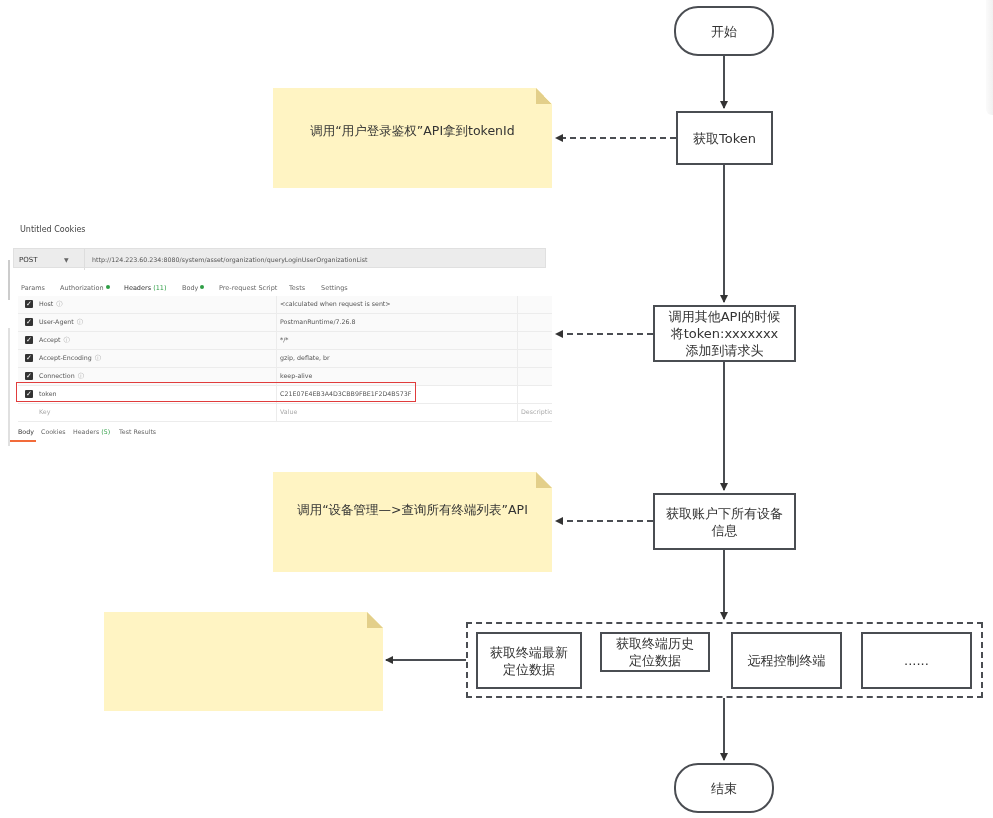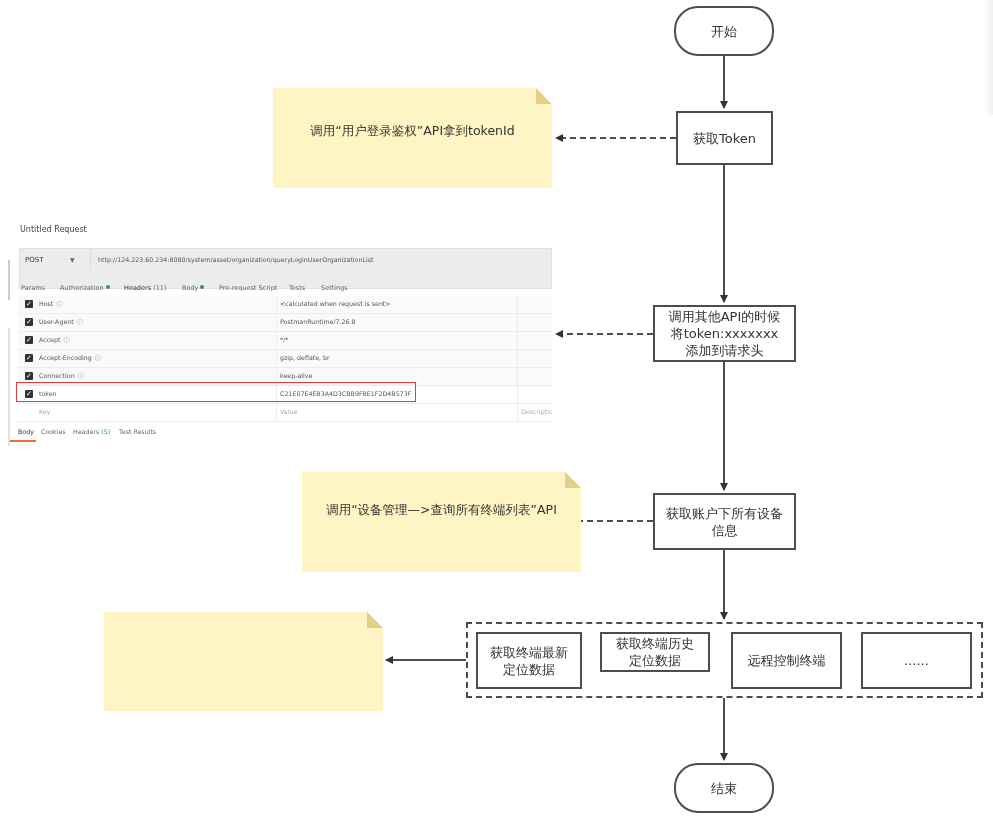--- a/index.html
+++ b/index.html
@@ -15,21 +15,21 @@
           font-size:12.5px; line-height:16px; color:#333;
           clip-path: polygon(0 0, calc(100% - 16px) 0, 100% 16px, 100% 100%, 0 100%); }
   .note .fold { position:absolute; right:0; top:0; width:16px; height:16px;
           background:linear-gradient(to bottom left, transparent 50%, #e3cf8a 50%); }
   .dashgroup { position:absolute; box-sizing:border-box; border:2px dashed #4a4d52; }
   svg.lines { position:absolute; left:0; top:0; }
   
   .pm { position:absolute; left:8px; top:218px; width:544px; height:228px; background:#fff;
         font-family:"DejaVu Sans", sans-serif; color:#505050; overflow:hidden; }
   .pm .title { position:absolute; left:12px; top:7px; font-size:8px; color:#444; }
-  .pm .urlbar { position:absolute; left:11px; top:30px; width:533px; height:41px;
+  .pm .urlbar { position:absolute; left:5px; top:30px; width:533px; height:20px;
         background:#ececec; border:1px solid #e0e0e0; box-sizing:border-box; }
   .pm .method { position:absolute; left:5px; top:7px; font-size:7px; color:#333; }
   .pm .caret { position:absolute; left:50px; top:7px; font-size:6px; color:#666; }
   .pm .methsep { position:absolute; left:70px; top:0; width:1px; height:21px; background:#ddd; }
   .pm .url { position:absolute; left:78px; top:7px; font-size:6.3px; color:#555; white-space:nowrap; }
   .pm .tabs { position:absolute; left:13px; top:66px; font-size:6.5px; white-space:nowrap; }
   .pm .tab { position:absolute; top:0; color:#666; }
   .pm .tab.active { color:#333; }
   .pm .tab .grn { color:#2e9e45; }
   .pm .dot { display:inline-block; width:4px; height:4px; border-radius:50%; background:#2e9e45; margin-left:2px; vertical-align:1px; }
@@ -126,33 +126,33 @@
   <span>结束</span>
 </div>
 
 <div class="note" style="left:273px;top:88px;width:279px;height:100px;">
   <div class="fold"></div>
   <div style="margin-top:-15px;">
     <div>调用“用户登录鉴权”API拿到tokenId</div>
   </div>
 </div>
 
-<div class="note" style="left:273px;top:472px;width:279px;height:100px;margin-left:29px;">
+<div class="note" style="left:273px;top:472px;width:279px;height:100px;">
   <div class="fold"></div>
   <div style="margin-top:-24px;">
     <div>调用“设备管理—&gt;查询所有终端列表”API</div>
   </div>
 </div>
 
 <div class="note" style="left:104px;top:612px;width:279px;height:99px;">
   <div class="fold"></div>
 </div>
 
 <div class="pm">
-  <div class="title">Untitled Request</div>
+  <div class="title">Untitled Cookies</div>
   <div class="leftbar"></div>
   <div class="urlbar">
     <span class="method">POST</span>
     <span class="caret">▼</span>
     <span class="methsep"></span>
     <span class="url">http://124.223.60.234:8080/system/asset/organization/queryLoginUserOrganizationList</span>
   </div>
   <div class="tabs">
     <span class="tab" style="left:0"><span>Params</span></span>
     <span class="tab" style="left:39px"><span>Authorization</span><span class="dot"></span></span>

